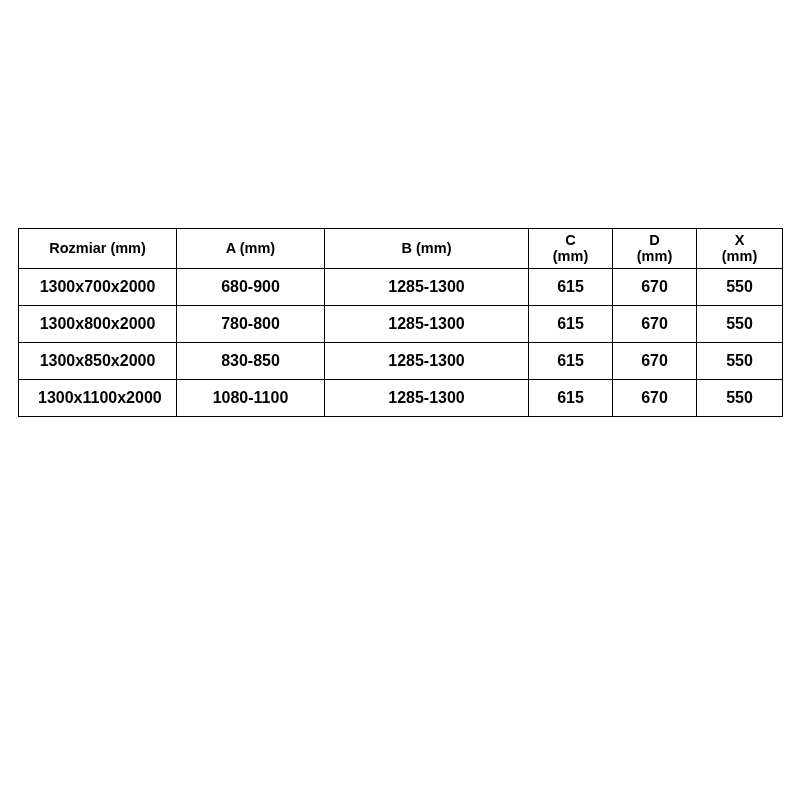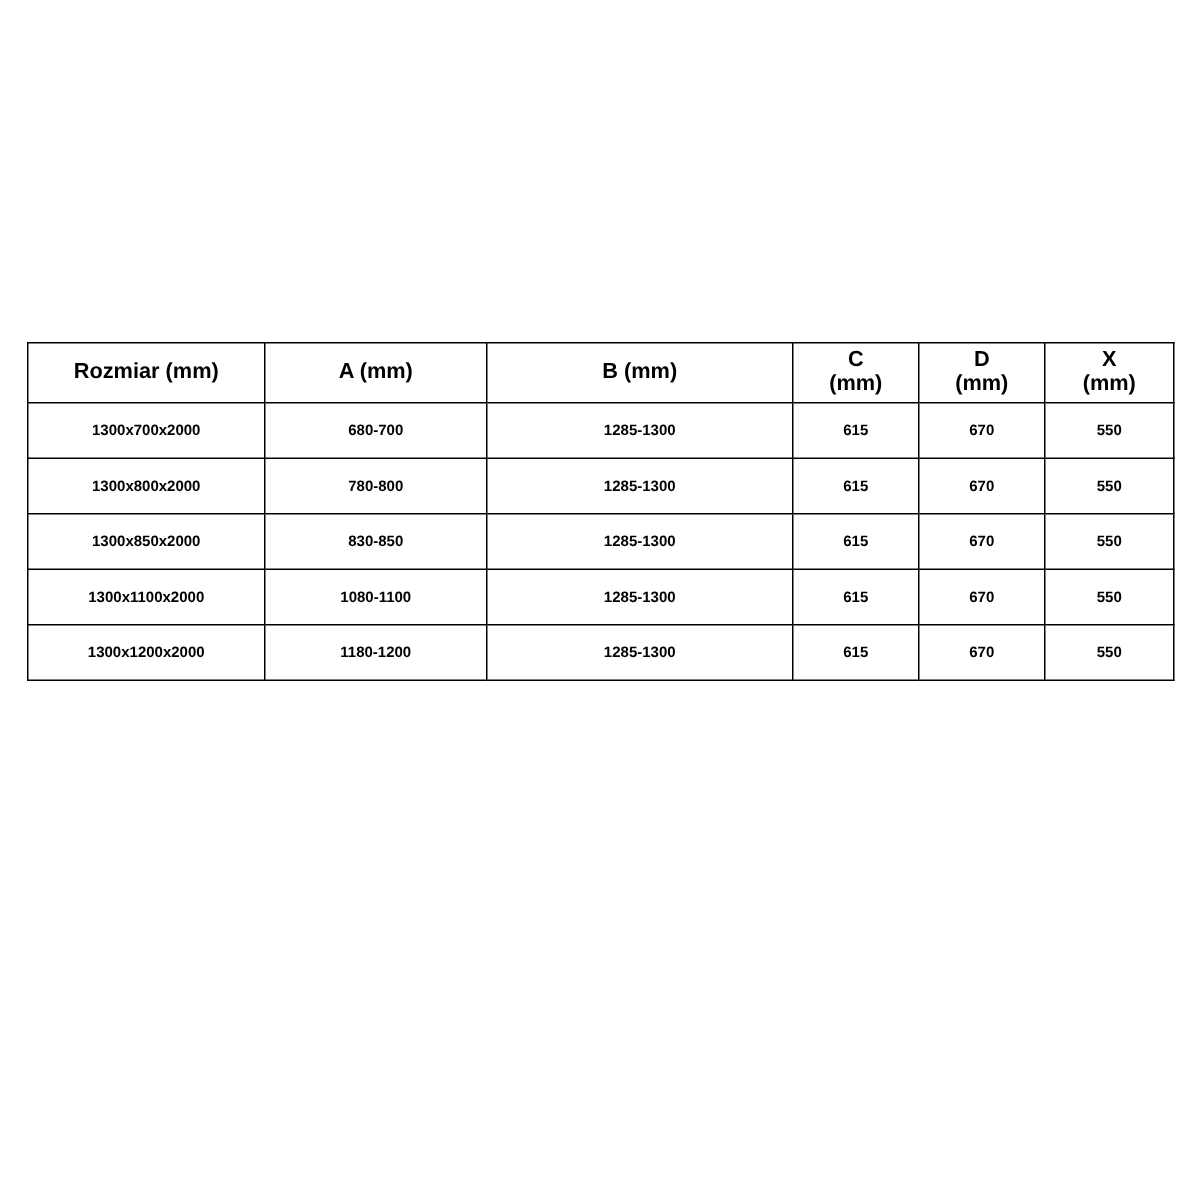--- a/index.html
+++ b/index.html
@@ -41,21 +41,21 @@
     box-sizing: border-box;
     background: #ffffff;
   }
   table.spec th {
     font-weight: bold;
     font-size: 14.5px;
     height: 40px;
   }
   table.spec td {
     font-weight: bold;
-    font-size: 10px;
+    font-size: 16px;
   }
   
   col.c0 { width: 158px; }
   col.c1 { width: 148px; }
   col.c2 { width: 204px; }
   col.c3 { width: 84px; }
   col.c4 { width: 84px; }
   col.c5 { width: 86px; }
 </style>
 </head>
@@ -78,21 +78,21 @@
           <th>A (mm)</th>
           <th>B (mm)</th>
           <th>C (mm)</th>
           <th>D (mm)</th>
           <th>X (mm)</th>
         </tr>
       </thead>
       <tbody>
         <tr>
           <td>1300x700x2000</td>
-          <td>680-700</td>
+          <td>680-900</td>
           <td>1285-1300</td>
           <td>615</td>
           <td>670</td>
           <td>550</td>
         </tr>
         <tr>
           <td>1300x800x2000</td>
           <td>780-800</td>
           <td>1285-1300</td>
           <td>615</td>
@@ -108,24 +108,16 @@
           <td>550</td>
         </tr>
         <tr>
           <td>1300x1100x2000</td>
           <td>1080-1100</td>
           <td>1285-1300</td>
           <td>615</td>
           <td>670</td>
           <td>550</td>
         </tr>
-        <tr>
-          <td>1300x1200x2000</td>
-          <td>1180-1200</td>
-          <td>1285-1300</td>
-          <td>615</td>
-          <td>670</td>
-          <td>550</td>
-        </tr>
       </tbody>
     </table>
   </div>
 </div>
 
 </body></html>

